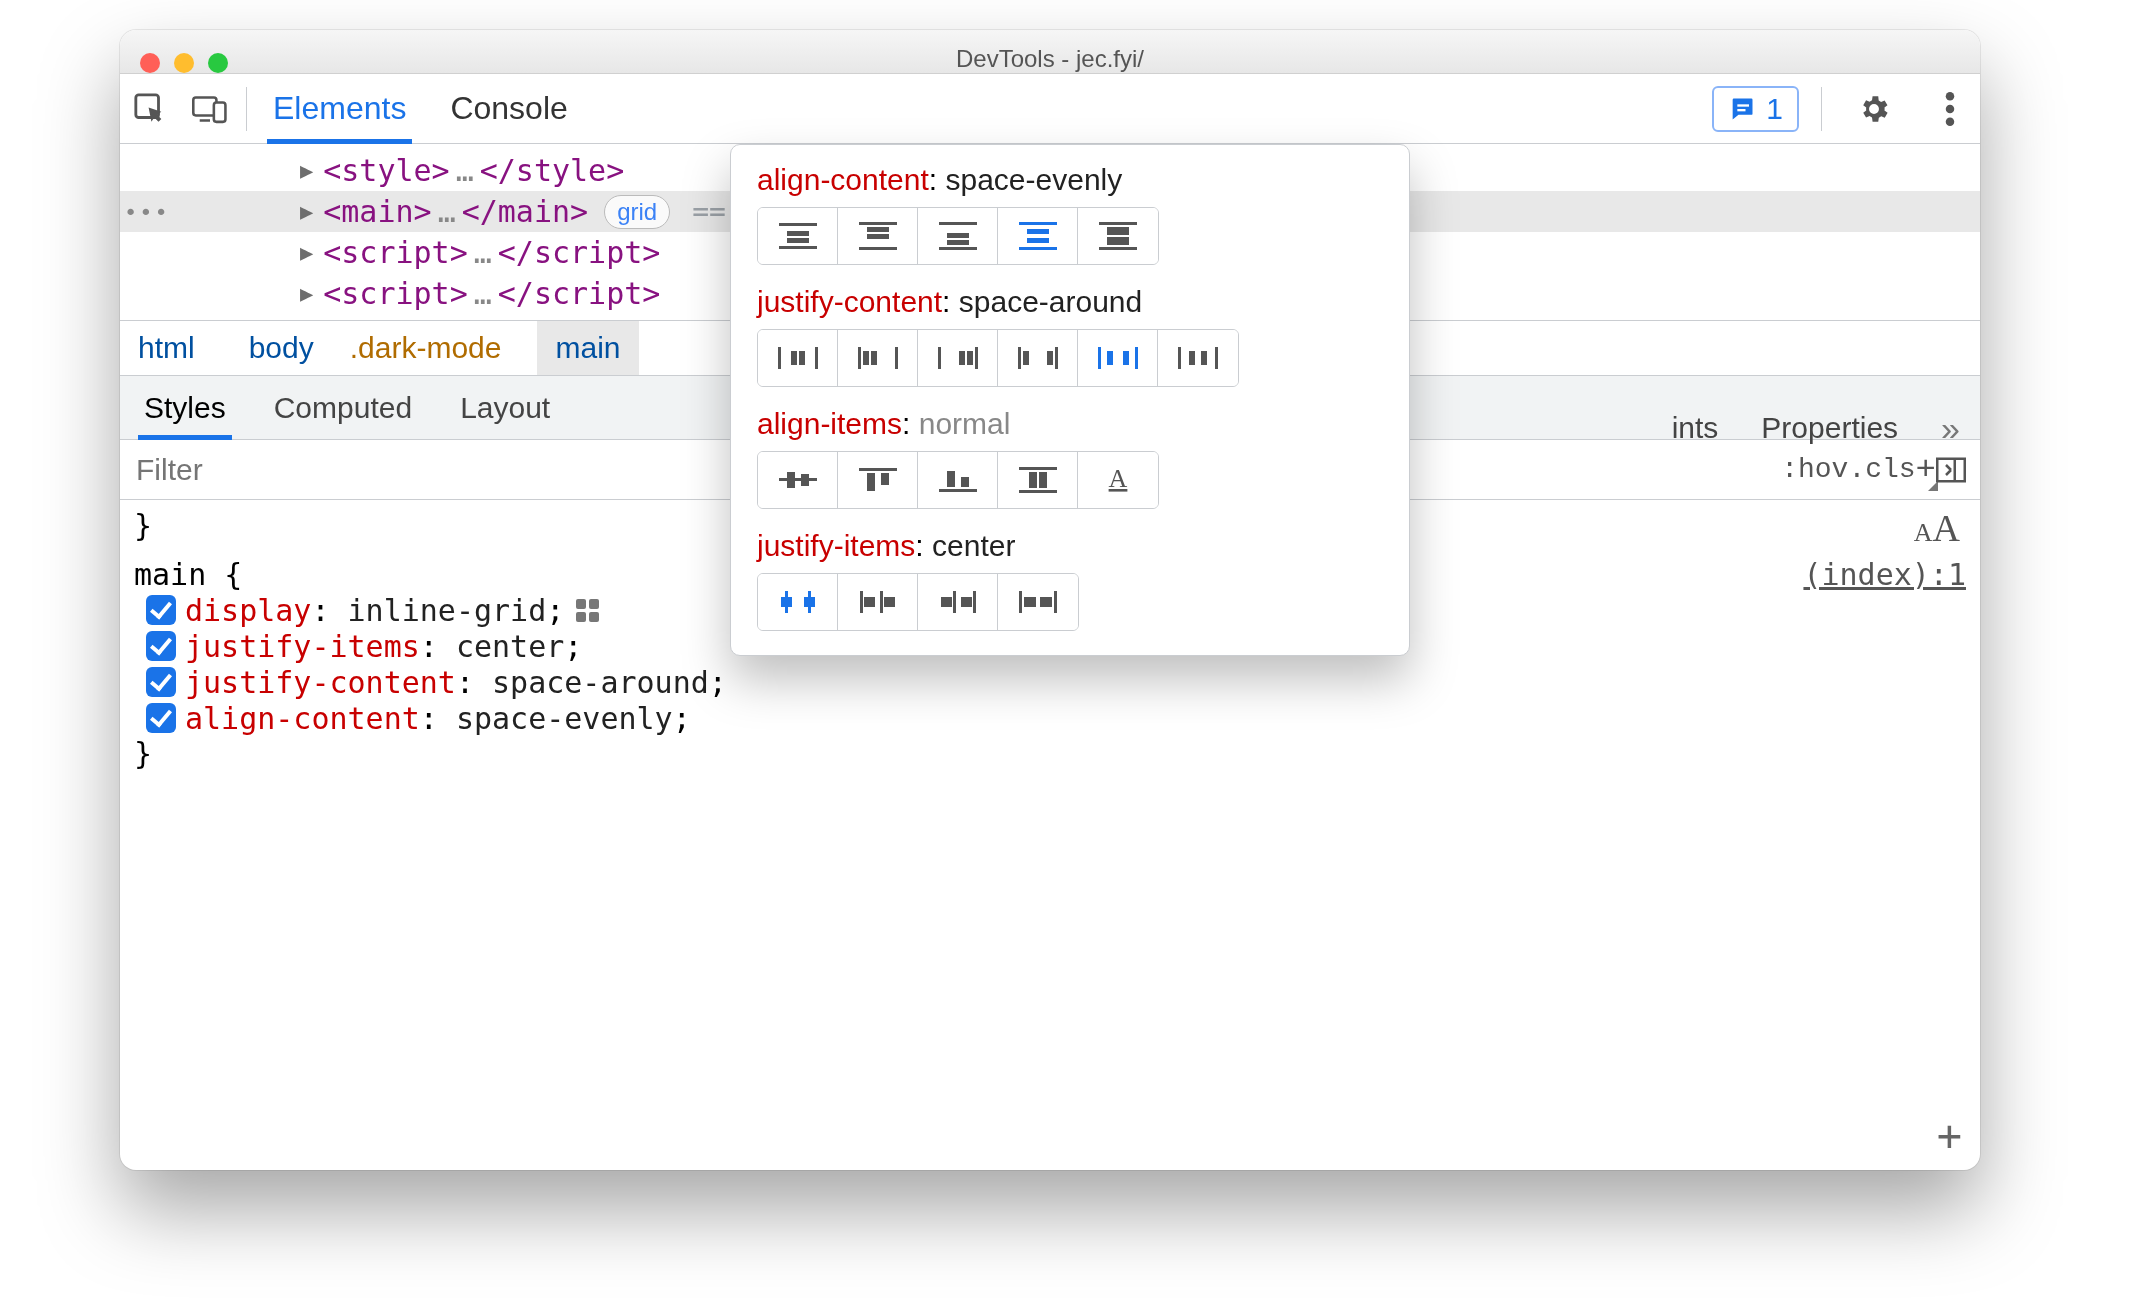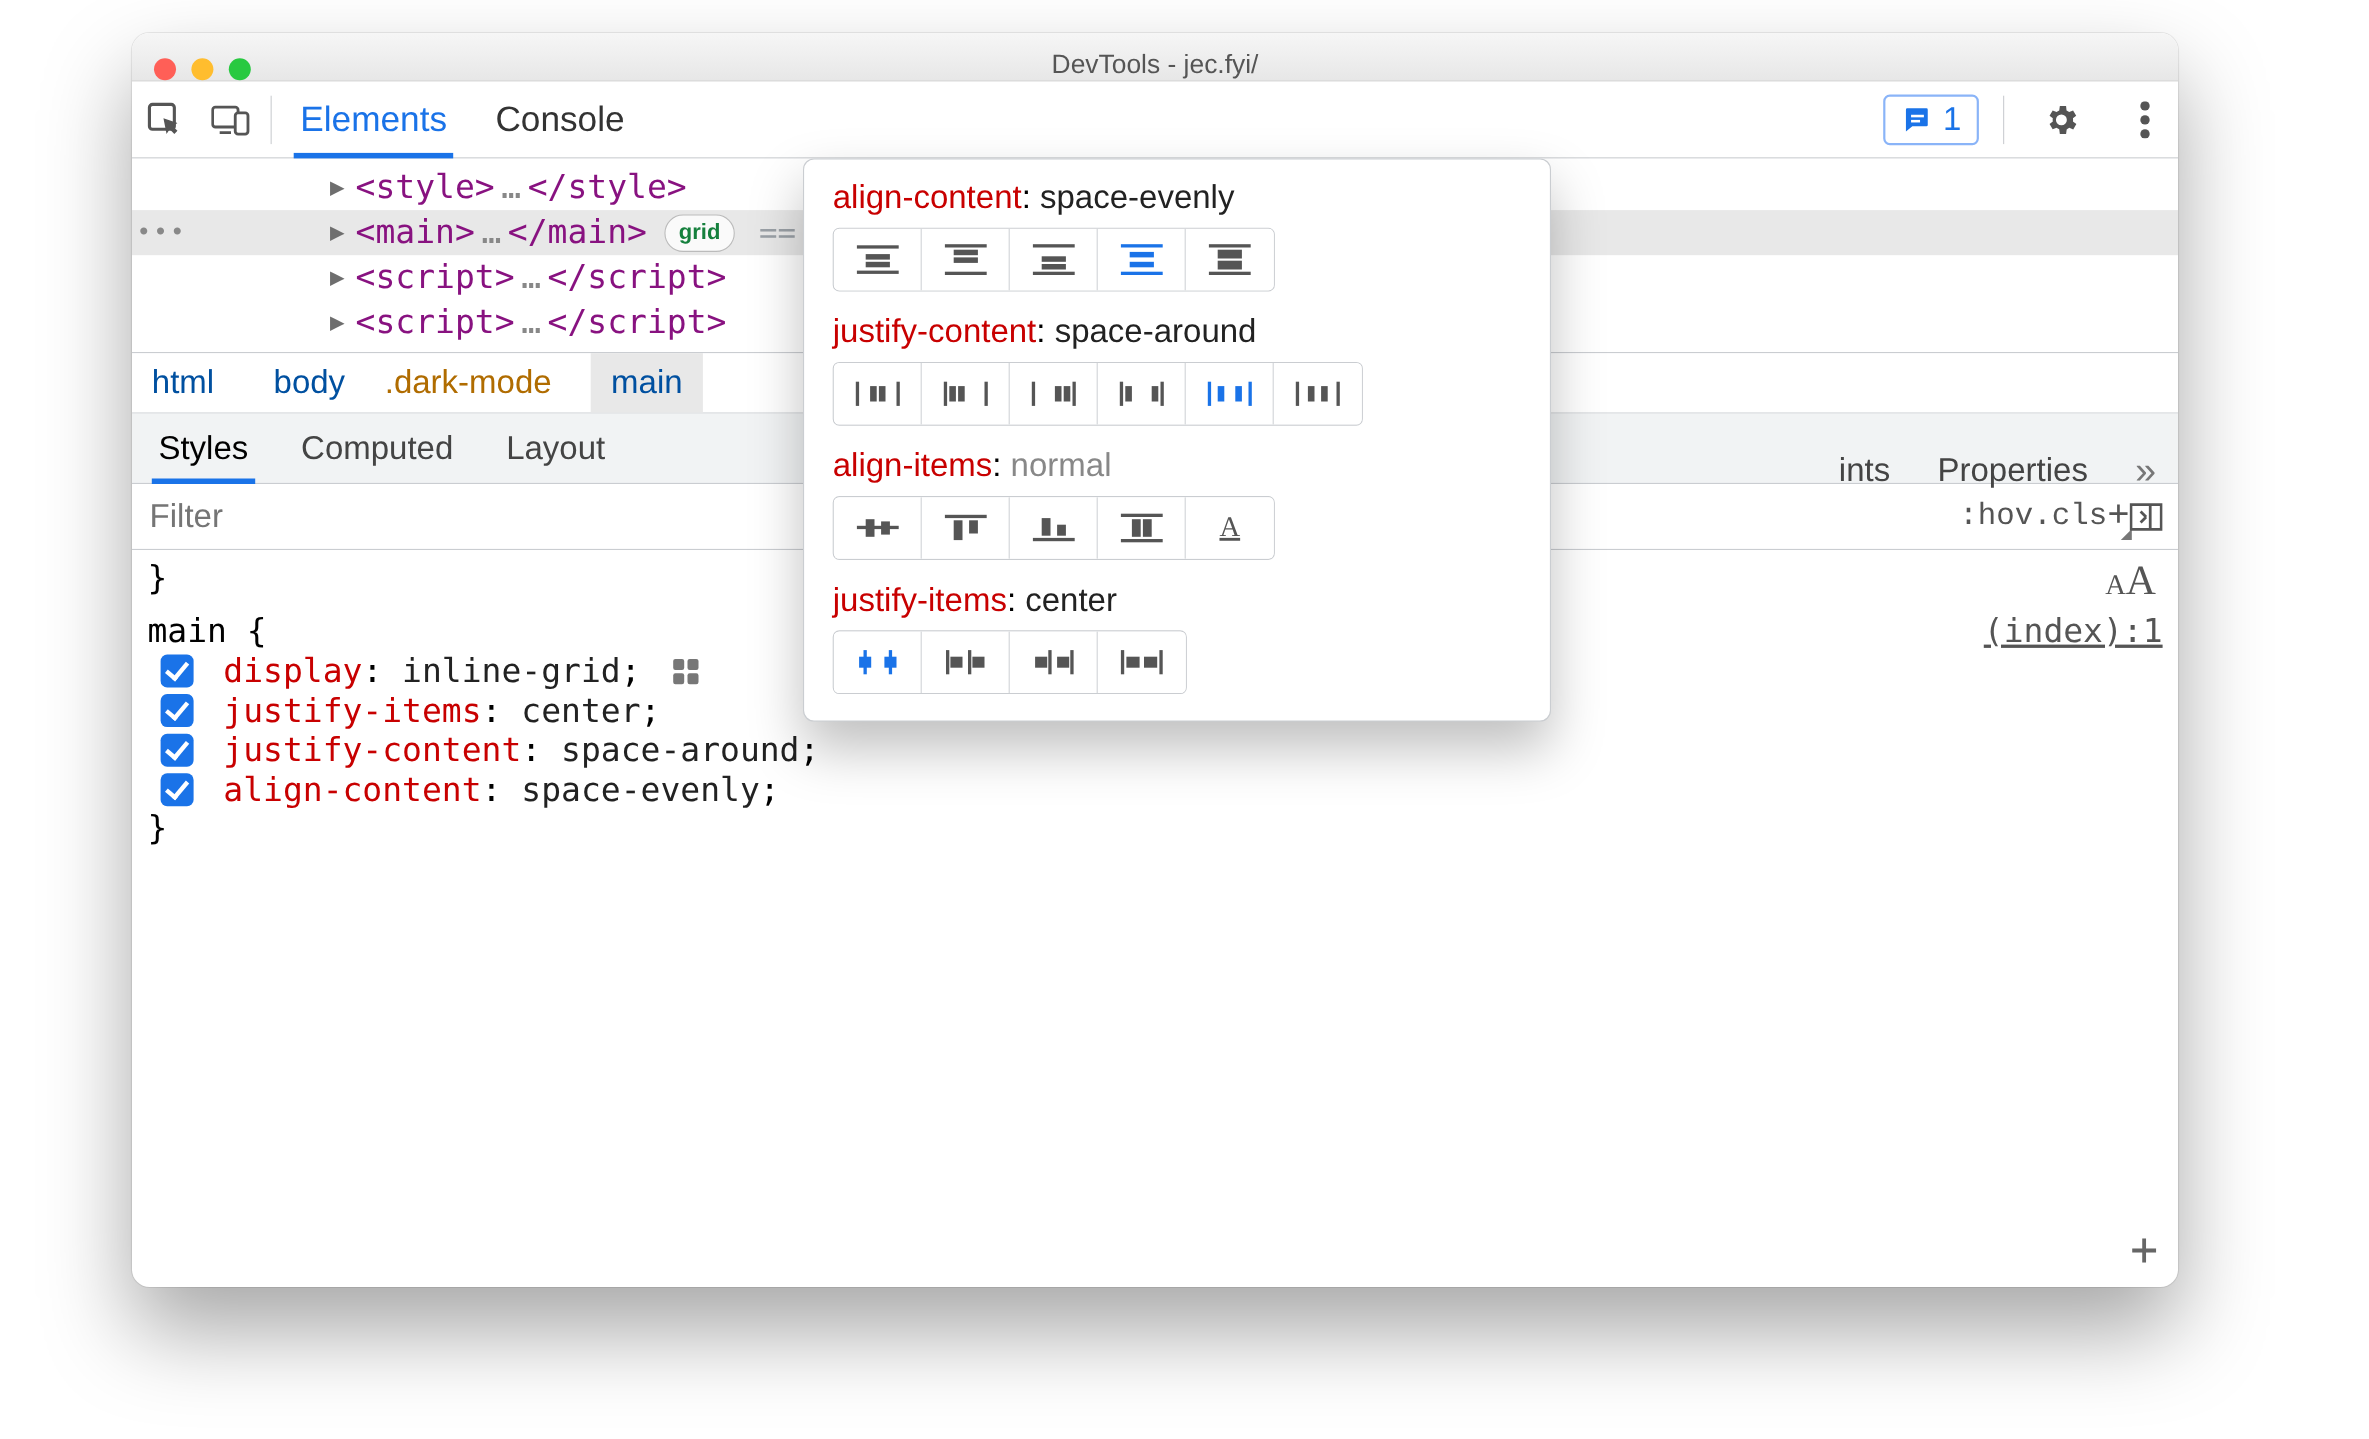--- a/index.html
+++ b/index.html
@@ -98,23 +98,22 @@
   }
   .dom-row.sel::after {
     content:"== $0";
     color:#9aa0a6; margin-left:16px; font-size:28px;
   }
   .dom .ell { color:#888; }
   .dom .badge {
     font-family: Helvetica, Arial, sans-serif;
     display:inline-flex; align-items:center;
     padding:0 12px; height:34px; border:1px solid #bbb;
-    border-radius:18px; background:#fafafa; font-size:20px; color:#15803d;
+    border-radius:18px; background:#fafafa; font-size:24px; color:#3b82f6;
     margin-left:10px;
-    font-weight:bold;
   }
 
   .crumbs {
     height: 56px; border-top:1px solid var(--border); border-bottom:1px solid var(--border);
     display:flex; align-items:stretch; font-size:30px;
     flex: 0 0 auto;
   }
   .crumbs span { display:flex; align-items:center; padding:0 18px; white-space:nowrap; }
   .crumb-html { color: var(--link-color); }
   .crumb-body { color: var(--link-color); }
@@ -155,21 +154,21 @@
     font-family: Menlo, Consolas, monospace; font-size:30px;
     padding: 8px 14px 18px 14px;
     overflow:hidden;
   }
   .aa {
     position:absolute; right:20px; top:6px;
     font-family: Georgia, "Times New Roman", serif; color:#555; font-size:38px;
   }
   .aa small{ font-size:26px; }
   .rule .src { float:right; color:#555; text-decoration:underline; }
-  .decl { display:flex; align-items:center; gap:24px; padding-left:8px; white-space:nowrap; }
+  .decl { display:flex; align-items:center; gap:6px; padding-left:8px; white-space:nowrap; }
   .decl input[type=checkbox]{
     appearance:none; width:30px; height:30px; border-radius:6px;
     background:#1a73e8; position:relative; flex:0 0 auto;
   }
   .decl input[type=checkbox]::after{
     content:""; position:absolute; left:9px; top:3px; width:8px; height:16px;
     border:solid #fff; border-width:0 4px 4px 0; transform:rotate(40deg);
   }
   .decl .p { color: var(--prop-color); }
   .decl .v { color:#222; }

